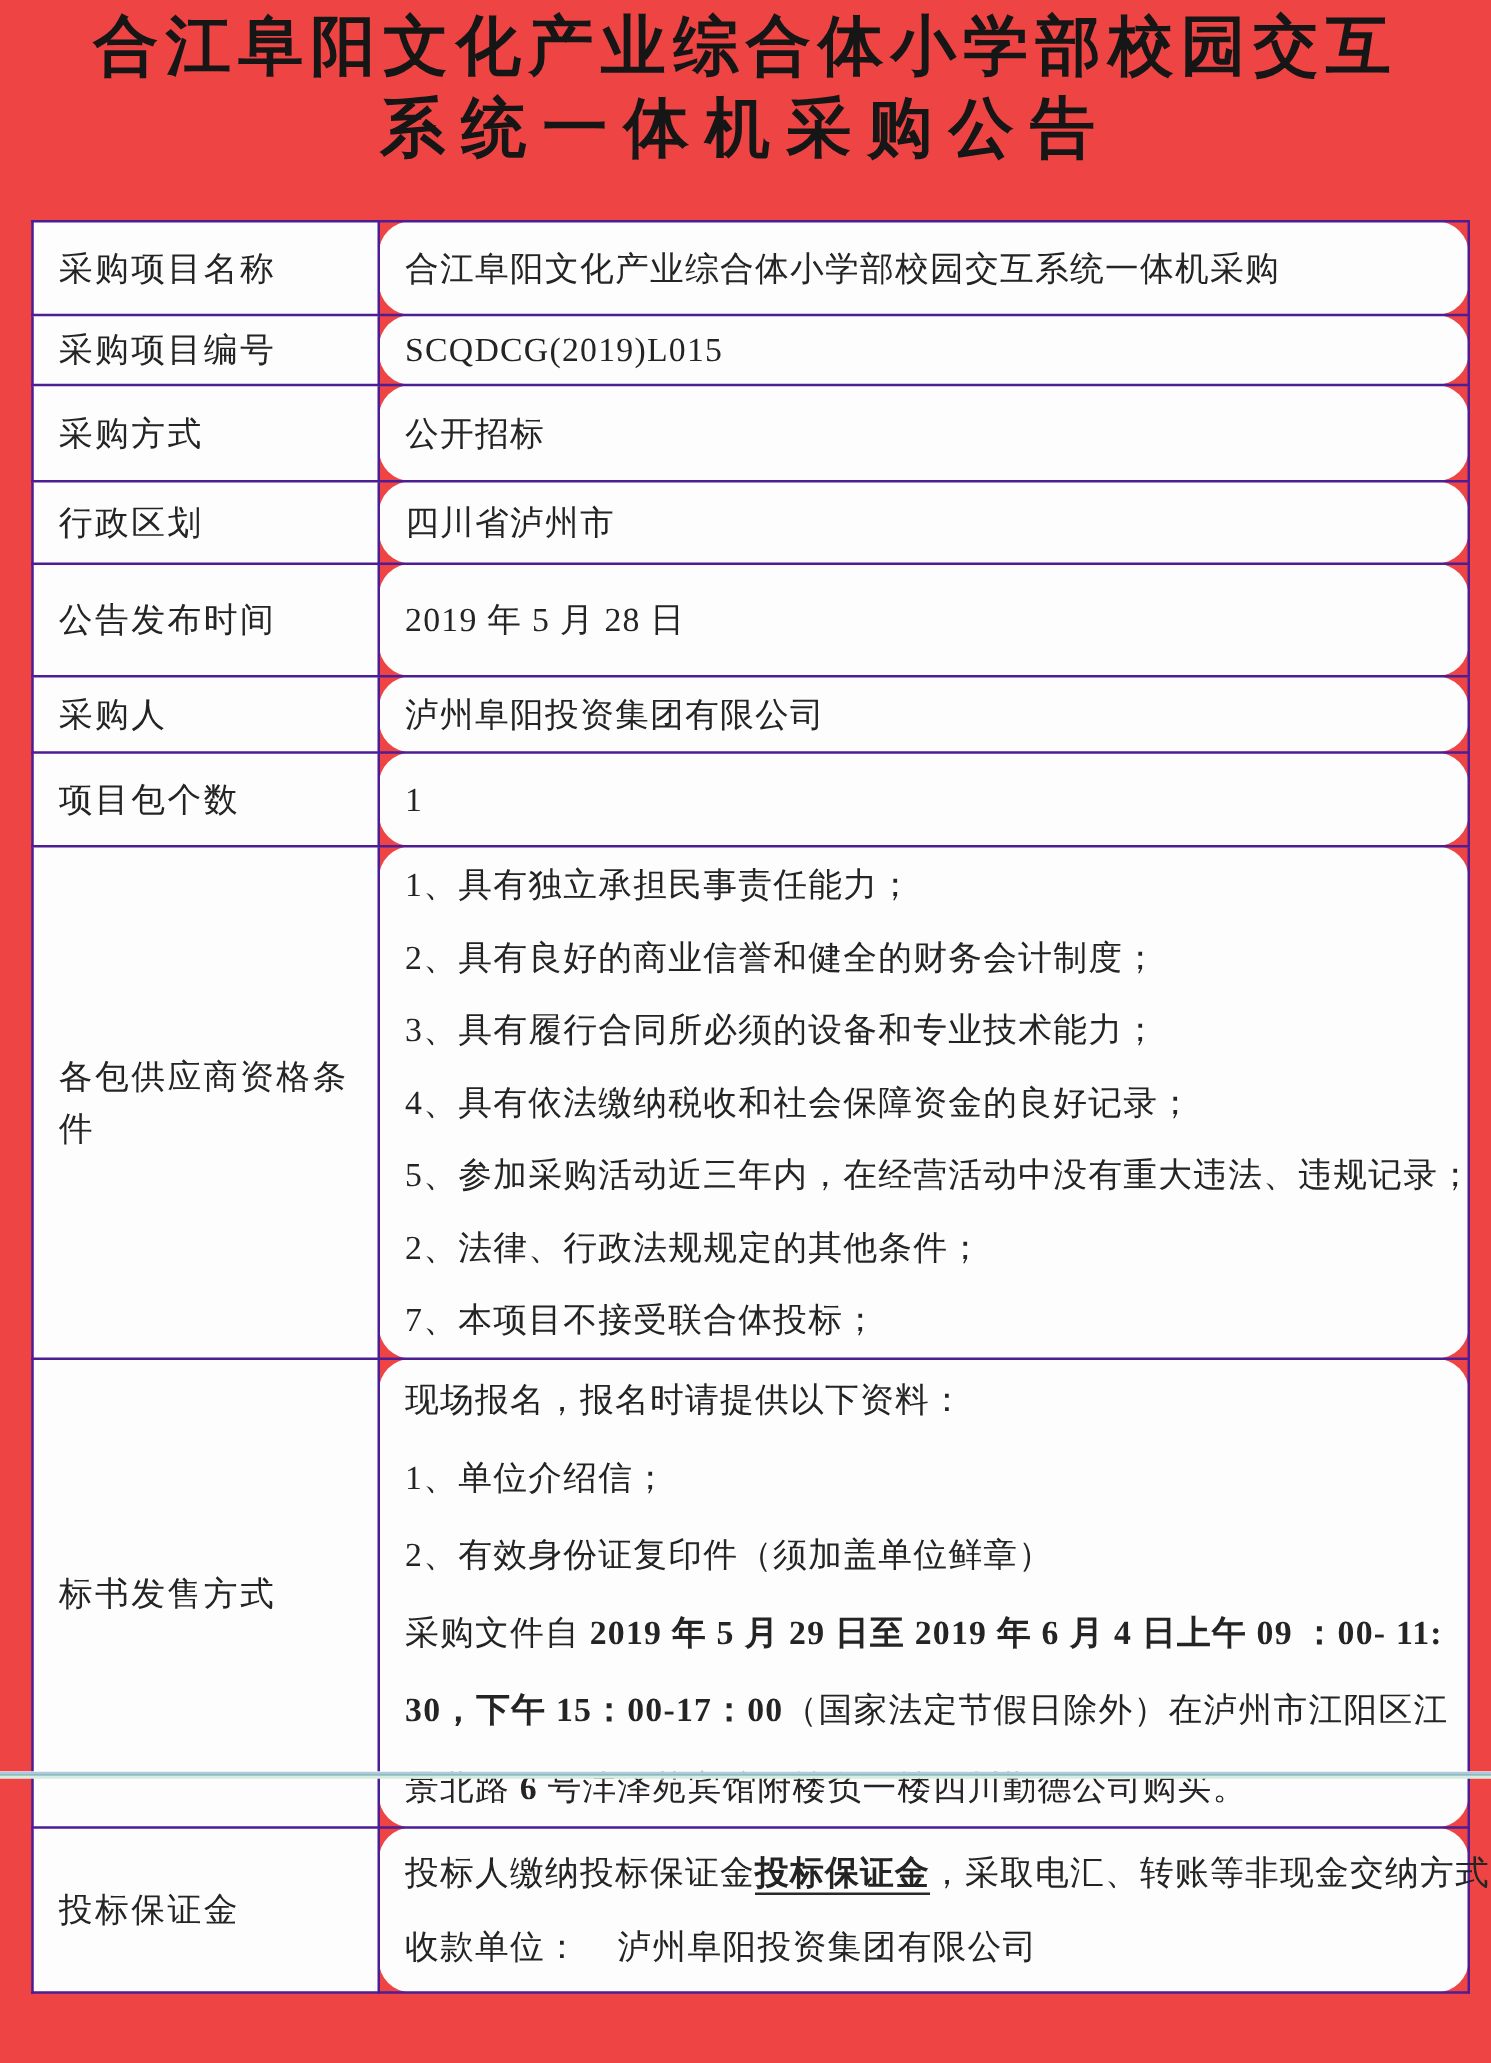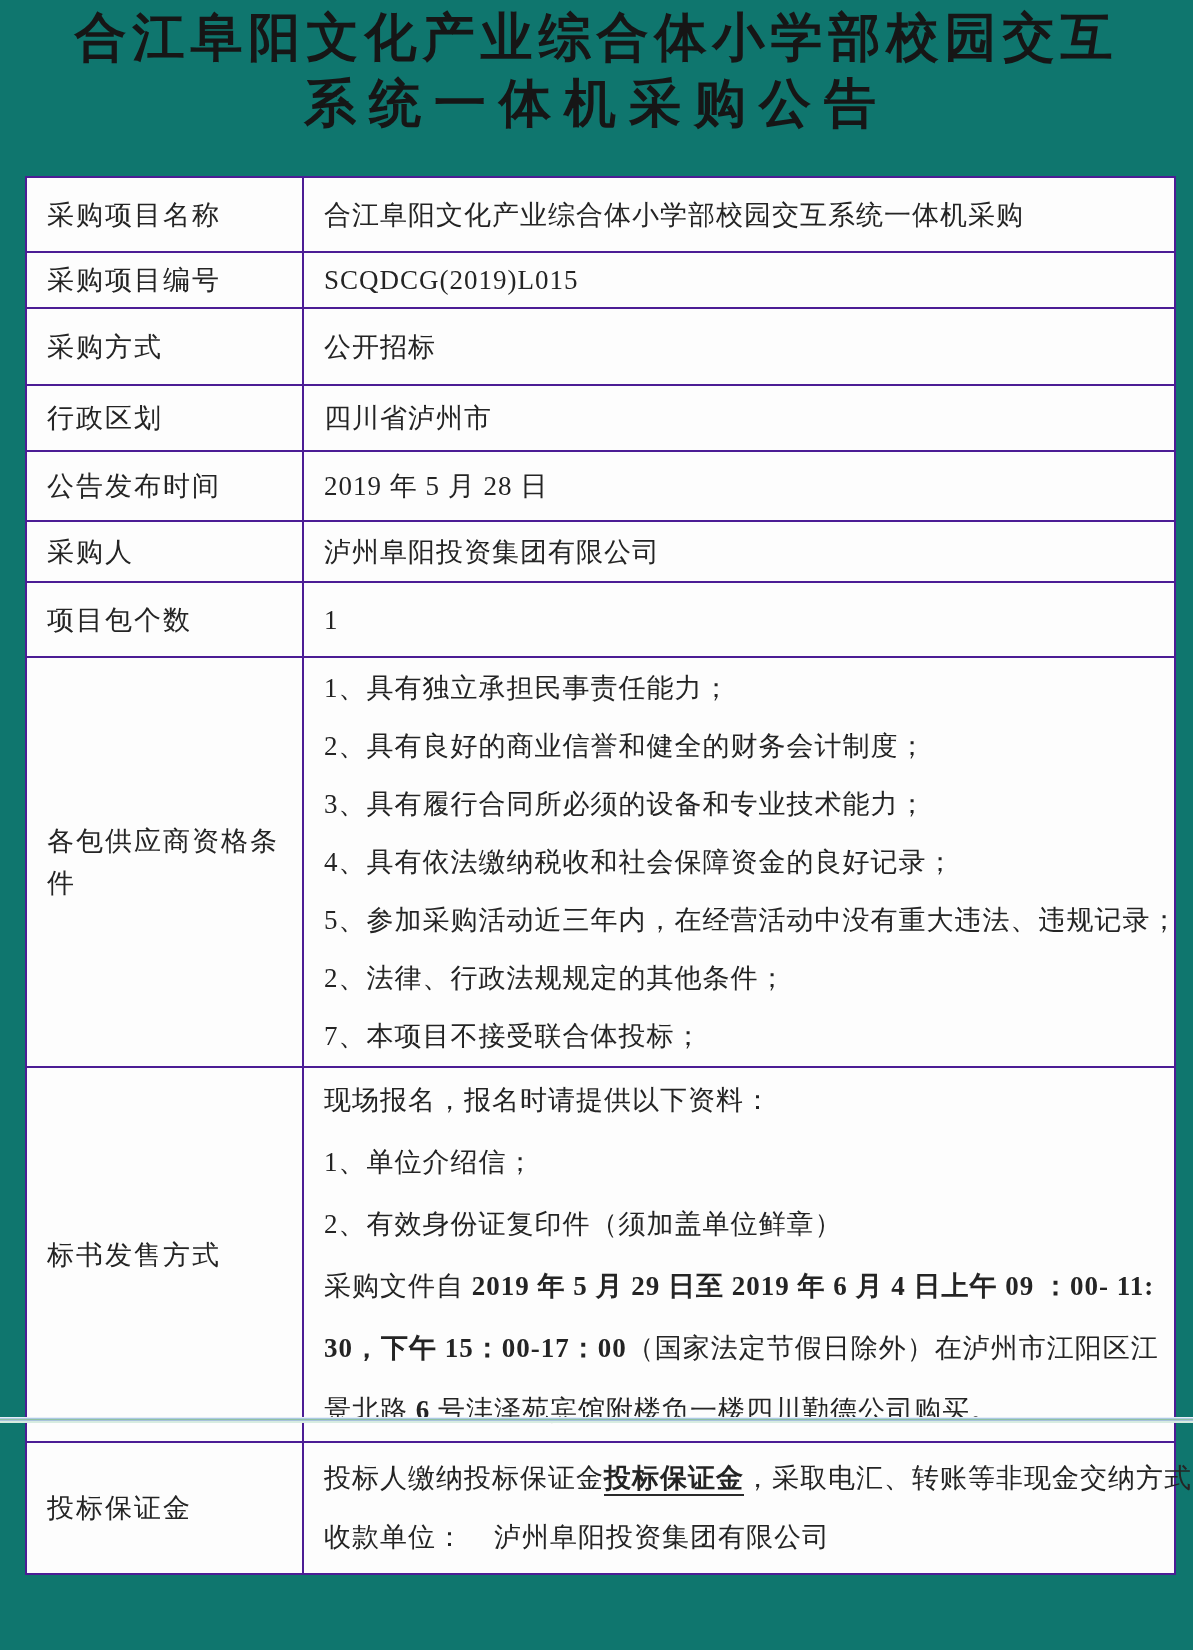--- a/index.html
+++ b/index.html
@@ -5,21 +5,21 @@
   * { box-sizing: border-box; margin: 0; padding: 0; }
   html, body { background: #ffffff; }
   body {
     font-family: "Liberation Serif", "DejaVu Serif", serif;
     color: #1f1f1f;
   }
   .page {
     position: relative;
     width: 1193px;
     height: 1650px;
-    background: #0f766e;
+    background: #ef4444;
     overflow: hidden;
   }
   
   .title-block {
     padding-top: 6px;
     text-align: center;
     font-weight: 700;
     color: #161616;
   }
   .title-line {
@@ -51,20 +51,21 @@
   }
   td.lbl {
     padding: 0 10px 0 20px;
     line-height: 42px;
     letter-spacing: 2px;
   }
   td.val {
     padding: 0 12px 0 18px;
     line-height: 40px;
     letter-spacing: 1px;
+    border-radius: 26px;
   }
   .ln-q  { line-height: 58px; white-space: nowrap; }
   .ln-s  { line-height: 62px; white-space: nowrap; }
   .ln-d  { line-height: 59px; white-space: nowrap; }
   .b { font-weight: 700; }
   .amount {
     font-weight: 700;
     border-bottom: 2px solid #2a2a2a;
     padding-bottom: 1px;
   }
@@ -110,21 +111,21 @@
         <td class="val">SCQDCG(2019)L015</td>
       </tr>
       <tr style="height:77px">
         <td class="lbl">采购方式</td>
         <td class="val">公开招标</td>
       </tr>
       <tr style="height:66px">
         <td class="lbl">行政区划</td>
         <td class="val">四川省泸州市</td>
       </tr>
-      <tr style="height:70px">
+      <tr style="height:90px">
         <td class="lbl">公告发布时间</td>
         <td class="val">2019 年 5 月 28 日</td>
       </tr>
       <tr style="height:61px">
         <td class="lbl">采购人</td>
         <td class="val">泸州阜阳投资集团有限公司</td>
       </tr>
       <tr style="height:75px">
         <td class="lbl">项目包个数</td>
         <td class="val">1</td>

